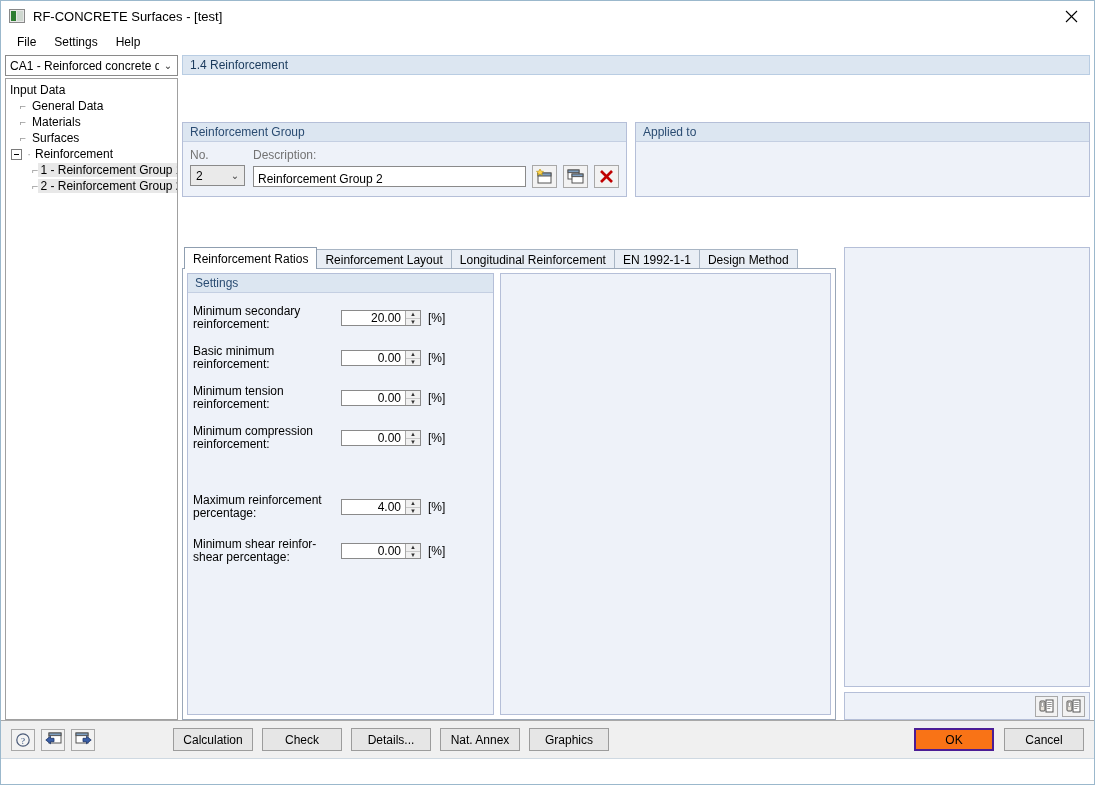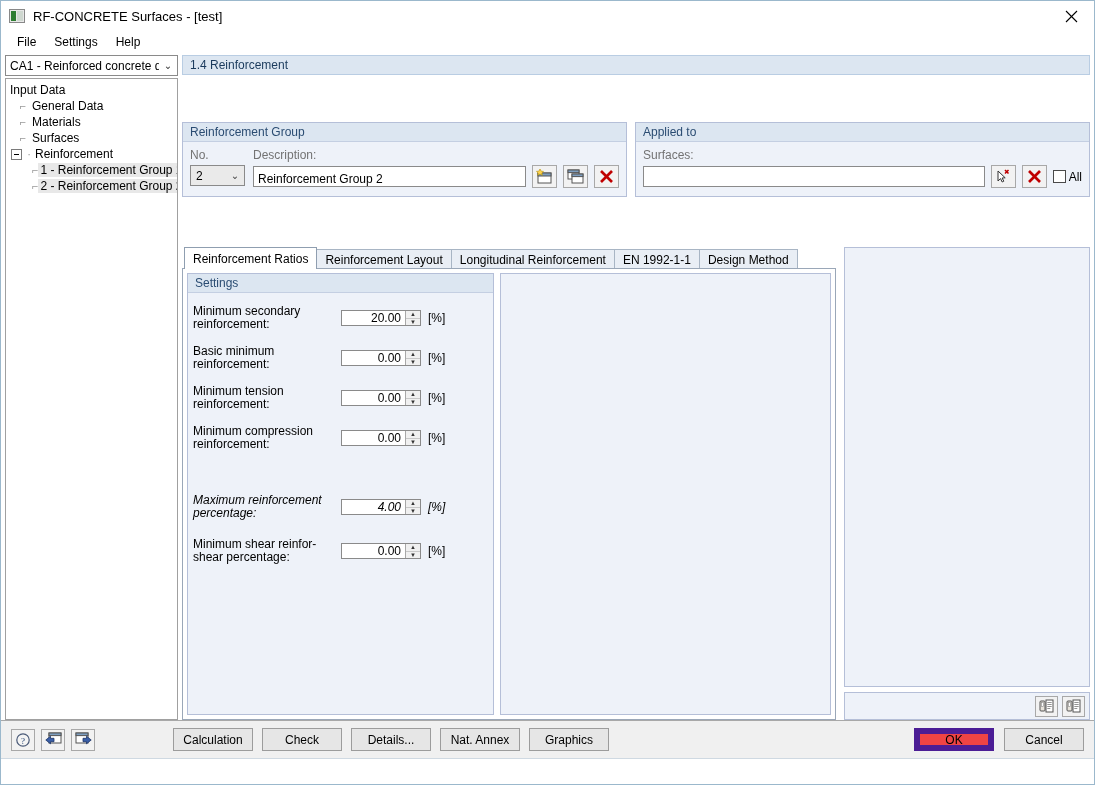--- a/index.html
+++ b/index.html
@@ -379,22 +379,22 @@
   .pbtn {
     width: 80px; height: 23px;
     border: 1px solid #9c9c9c;
     background: #e6e6e6;
     display: flex; align-items: center; justify-content: center;
     font-size: 12px; color: #000;
     cursor: pointer;
   }
   .btnbar-right { margin-left: auto; display: flex; gap: 10px; }
   .pbtn.ok {
-    border: 6px solid #4c1d95;
-    background: #ef4444;
+    border: 2px solid #4c1d95;
+    background: #f97316;
   }
   .statusbar {
     flex: 0 0 26px;
     background: #ffffff;
     border-top: 1px solid #cfd9e2;
   }
 
   svg { display: block; }
 </style>
 </head>
@@ -503,45 +503,20 @@
                     </svg>
                   </div>
                 </div>
               </div>
             </div>
           </div>
         </div>
 
         <div class="groupbox gb-right">
           <div class="gb-title">Applied to</div>
-          <div class="gb-body">
-            <div class="field-label">Surfaces:</div>
-            <div class="row">
-              <div class="text-input" style="flex:1;">
-                <span></span>
-              </div>
-              <div class="tbtn">
-                <svg width="16" height="15" viewBox="0 0 16 15">
-                  <polygon points="3,2 3,12 5.5,9.6 7.2,13 8.8,12.2 7.1,9 10.2,8.8" fill="#fff" stroke="#333" stroke-width="1"></polygon>
-                  <line x1="10" y1="1" x2="13.5" y2="4.5" stroke="#c00000" stroke-width="1.6"></line>
-                  <line x1="13.5" y1="1" x2="10" y2="4.5" stroke="#c00000" stroke-width="1.6"></line>
-                </svg>
-              </div>
-              <div class="tbtn">
-                <svg width="15" height="15" viewBox="0 0 15 15">
-                  <line x1="2" y1="2" x2="13" y2="13" stroke="#c00000" stroke-width="2.6"></line>
-                  <line x1="13" y1="2" x2="2" y2="13" stroke="#c00000" stroke-width="2.6"></line>
-                </svg>
-              </div>
-              <div class="chk-wrap">
-                <span class="chkbox"></span>
-                <span>All</span>
-              </div>
-            </div>
-          </div>
         </div>
       </div>
 
       <div class="main-with-right">
 
         <div class="main-left-col">
           <div class="tabs-area">
             <div class="tabstrip">
               <div class="tab active">Reinforcement Ratios</div>
               <div class="tab">Reinforcement Layout</div>
@@ -601,21 +576,21 @@
                     <div class="spin">
                       <div class="spin-val">0.00</div>
                       <div class="spin-btns">
                         <div class="spin-up">▲</div>
                         <div class="spin-dn">▼</div>
                       </div>
                     </div>
                     <span class="unit">[%]</span>
                   </div>
 
-                  <div class="srow" style="margin-top:43px;font-style:italic;">
+                  <div class="srow" style="margin-top:43px;">
                     <div class="slabel"><span style="white-space:pre-line;">Maximum reinforcement
 percentage:</span></div>
                     <div class="spin">
                       <div class="spin-val">4.00</div>
                       <div class="spin-btns">
                         <div class="spin-up">▲</div>
                         <div class="spin-dn">▼</div>
                       </div>
                     </div>
                     <span class="unit">[%]</span>

